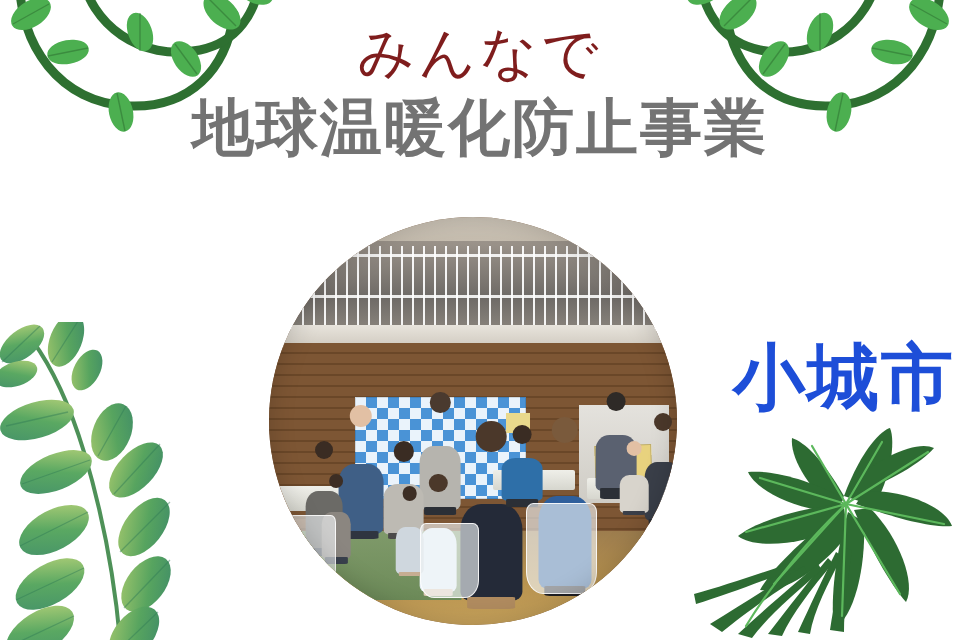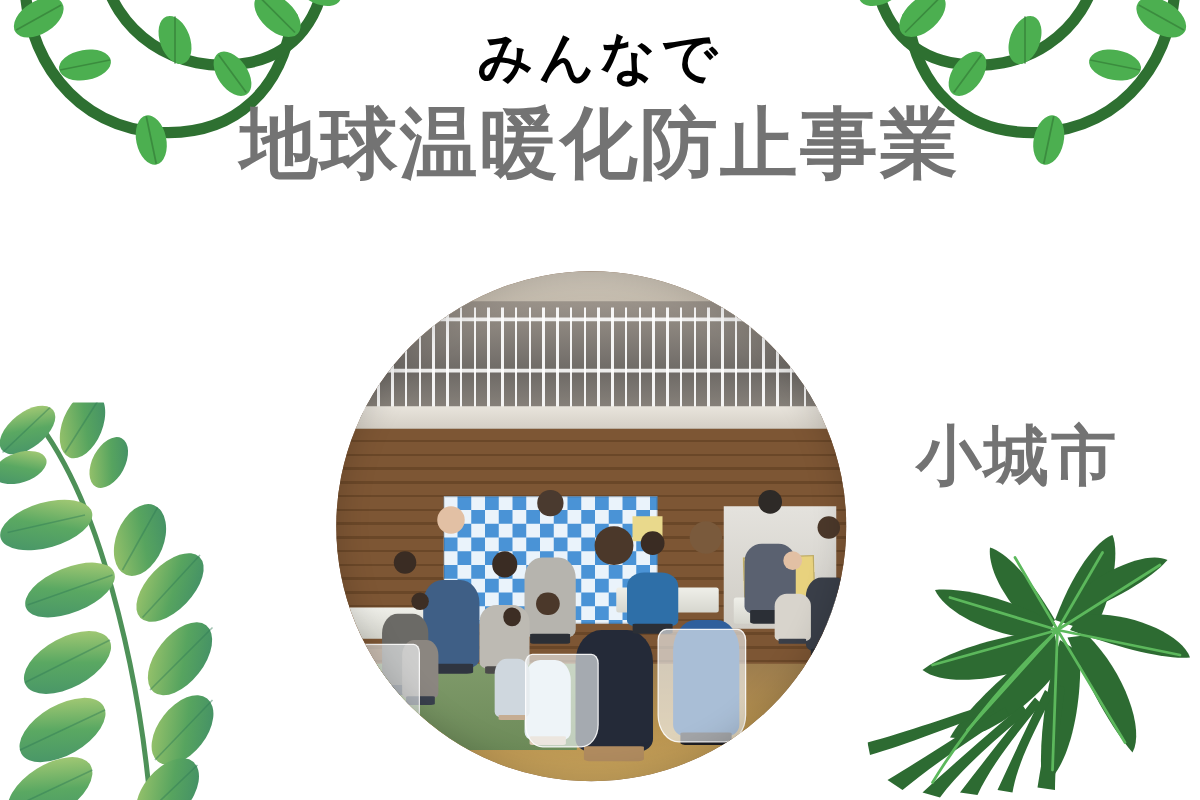--- a/index.html
+++ b/index.html
@@ -20,23 +20,23 @@
   .title-block {
     position: absolute;
     top: 24px;
     left: 0;
     width: 960px;
     text-align: center;
     z-index: 6;
   }
   .title-line1 {
     font-family: "DejaVu Sans", "Liberation Sans", sans-serif;
-    font-size: 44px;
-    font-weight: 700;
-    color: #000000;
+    font-size: 56px;
+    font-weight: 400;
+    color: #7f1d1d;
     letter-spacing: 4px;
     line-height: 1.05;
     white-space: nowrap;
   }
   .title-line2 {
     font-family: "DejaVu Sans", "Liberation Sans", sans-serif;
     font-size: 62px;
     font-weight: 700;
     color: #737373;
     letter-spacing: 2px;
@@ -44,23 +44,23 @@
     margin-top: 10px;
     white-space: nowrap;
   }
 
   
   .city-name {
     position: absolute;
     left: 733px;
     top: 330px;
     font-family: "DejaVu Sans", "Liberation Sans", sans-serif;
-    font-size: 52px;
+    font-size: 72px;
     font-weight: 700;
-    color: #737373;
+    color: #1d4ed8;
     letter-spacing: 2px;
     white-space: nowrap;
     z-index: 6;
   }
 
   
   .deco {
     position: absolute;
     z-index: 2;
     pointer-events: none;

